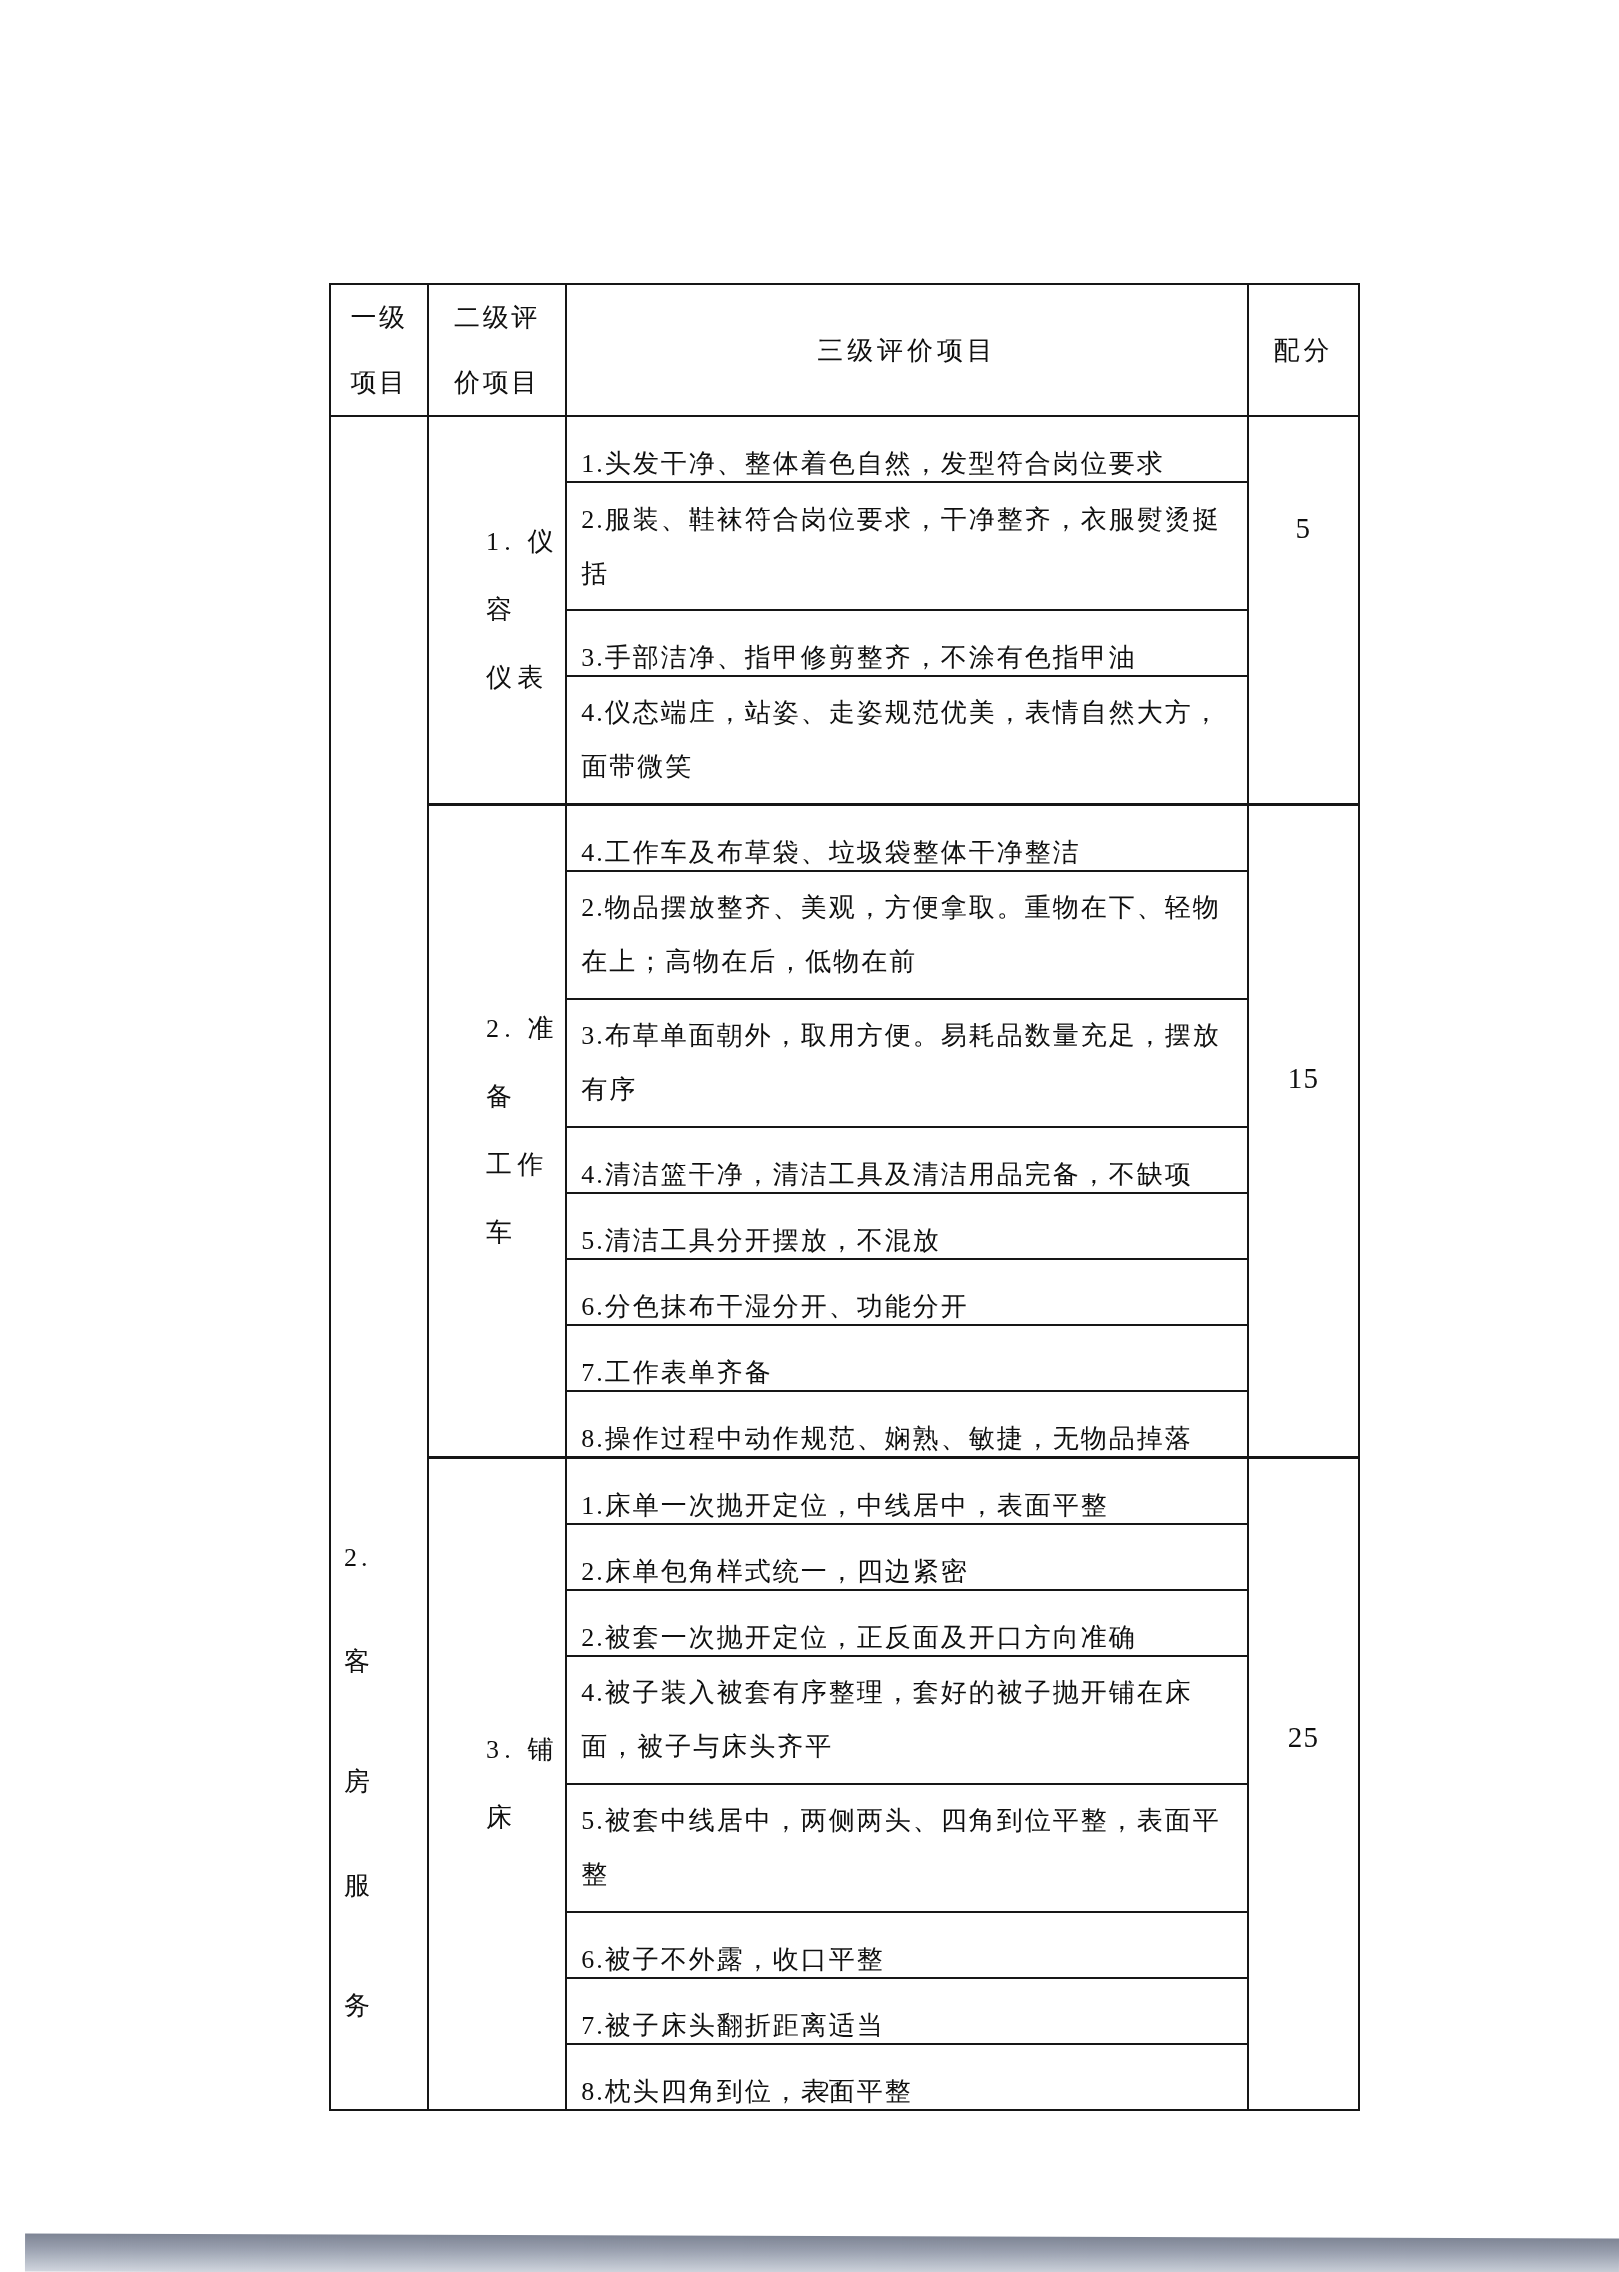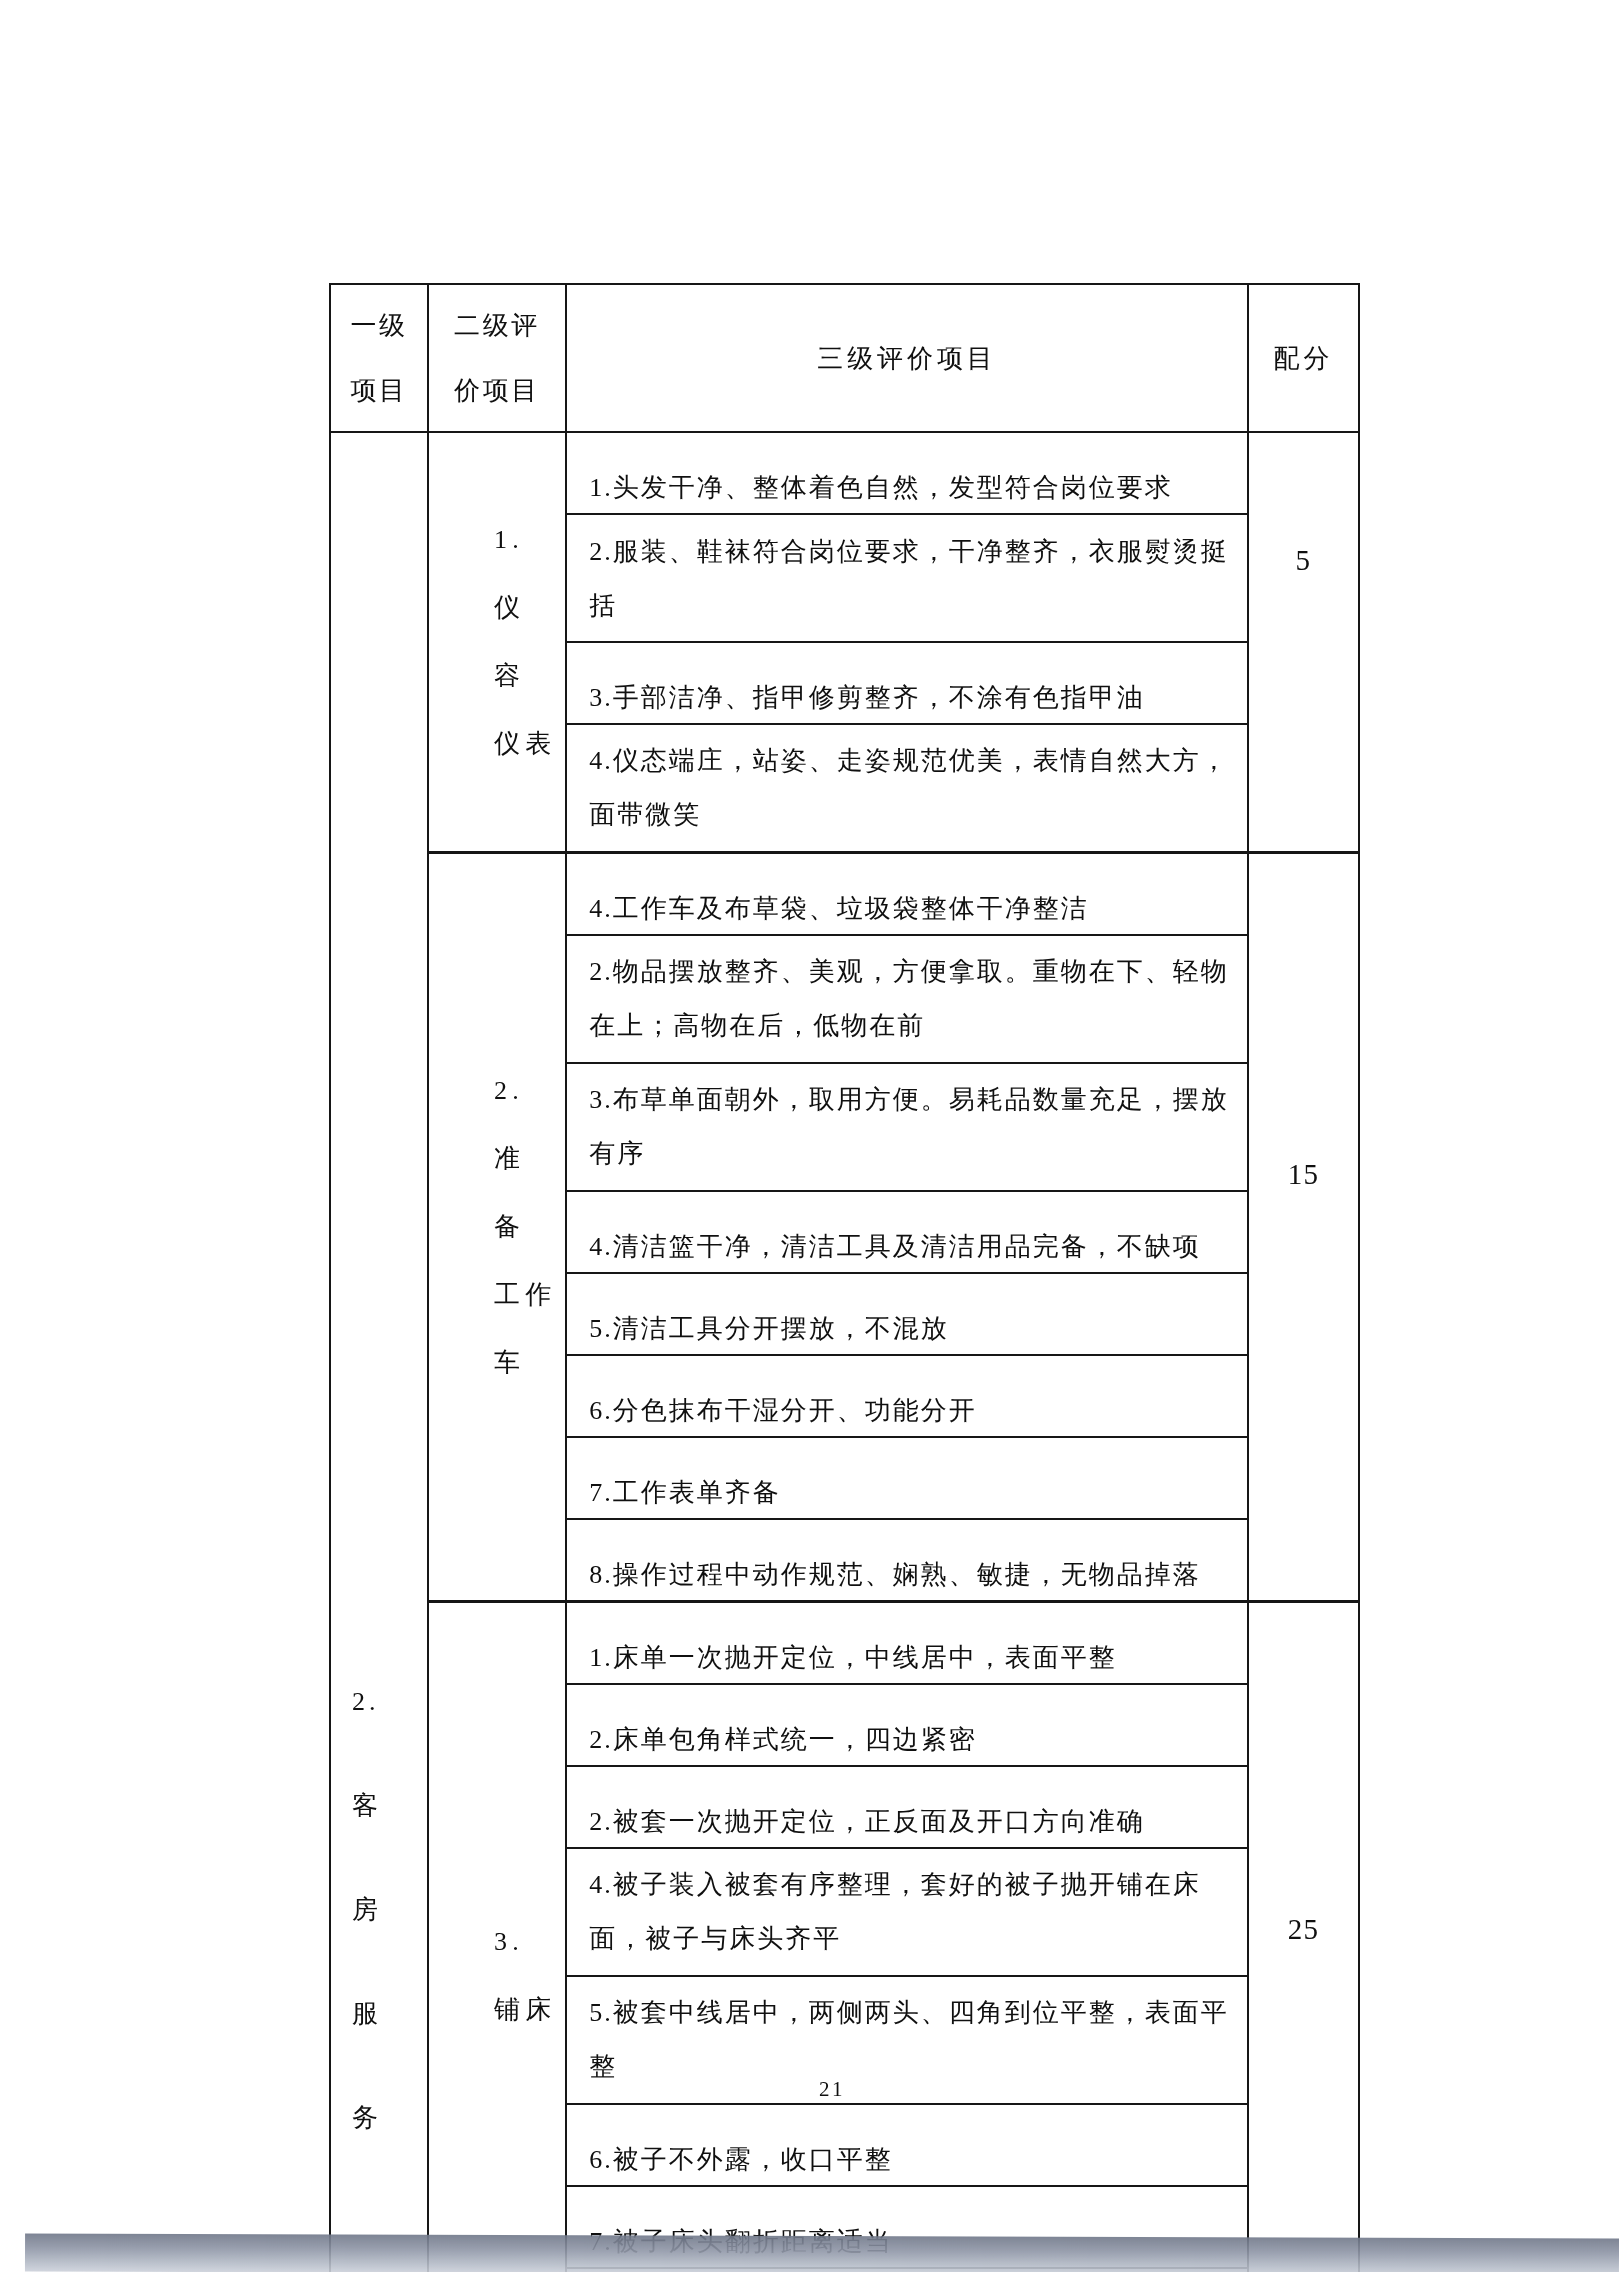--- a/index.html
+++ b/index.html
@@ -22,34 +22,34 @@
   }
   table.score-table{
     position:absolute;
     left:329px;top:283px;
     width:1028px;
     border-collapse:collapse;
     table-layout:fixed;
   }
   table.score-table td{
     border:2.6px solid #161616;
-    padding:8px;
+    padding:0;
     font-size:26px;
     color:#101010;
     vertical-align:middle;
   }
   thead tr{height:127px;}
   thead td{border-bottom:3.9px solid #161616;text-align:center;}
   tr.h1{height:64px;}
   tr.h2{height:128px;}
   tr.sec-start td{border-top:3.9px solid #161616;}
   .hdr-lines{display:flex;flex-direction:column;justify-content:center;line-height:65px;letter-spacing:2.6px;}
   .hdr-single{letter-spacing:3.9px;}
   td.c1{vertical-align:top;}
-  .c1-block{display:flex;flex-direction:column;padding-top:1038px;padding-left:13px;line-height:104px;letter-spacing:3.9px;}
+  .c1-block{display:flex;flex-direction:column;padding-top:1038px;padding-left:13px;line-height:104px;letter-spacing:3.9px;gap:16px;}
   .c2-block{display:flex;flex-direction:column;justify-content:center;padding-left:17px;line-height:68px;letter-spacing:5.2px;margin-left:40px;}
   td.c3{vertical-align:middle;}
   .c3-block{display:flex;flex-direction:column;justify-content:flex-end;padding-left:14.3px;padding-right:6.5px;letter-spacing:2px;}
   tr.h2 .c3-block{height:108px;justify-content:space-around;}
   tr.h1 .c3-block{height:64px;}
   .c3-line{white-space:nowrap;}
   td.c4{text-align:center;}
   .score{font-size:29px;letter-spacing:1.3px;}
   .lift-1{transform:translateY(-81px);}
   .lift-2{transform:translateY(-59px);margin-top:13px;}

